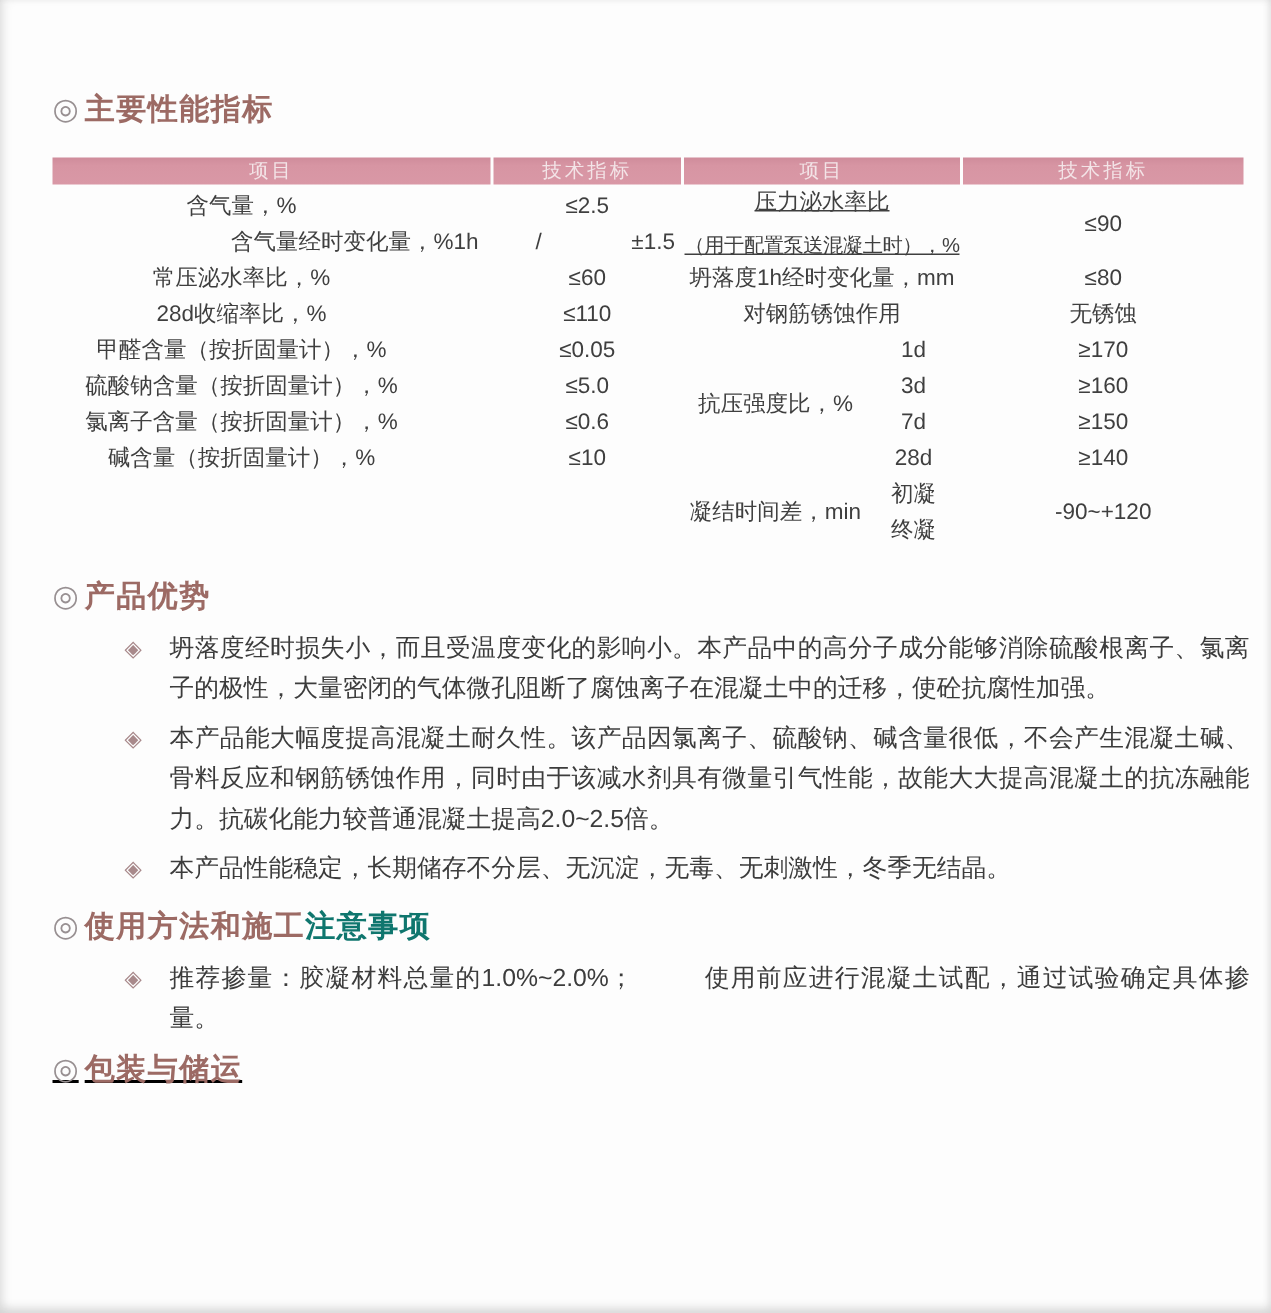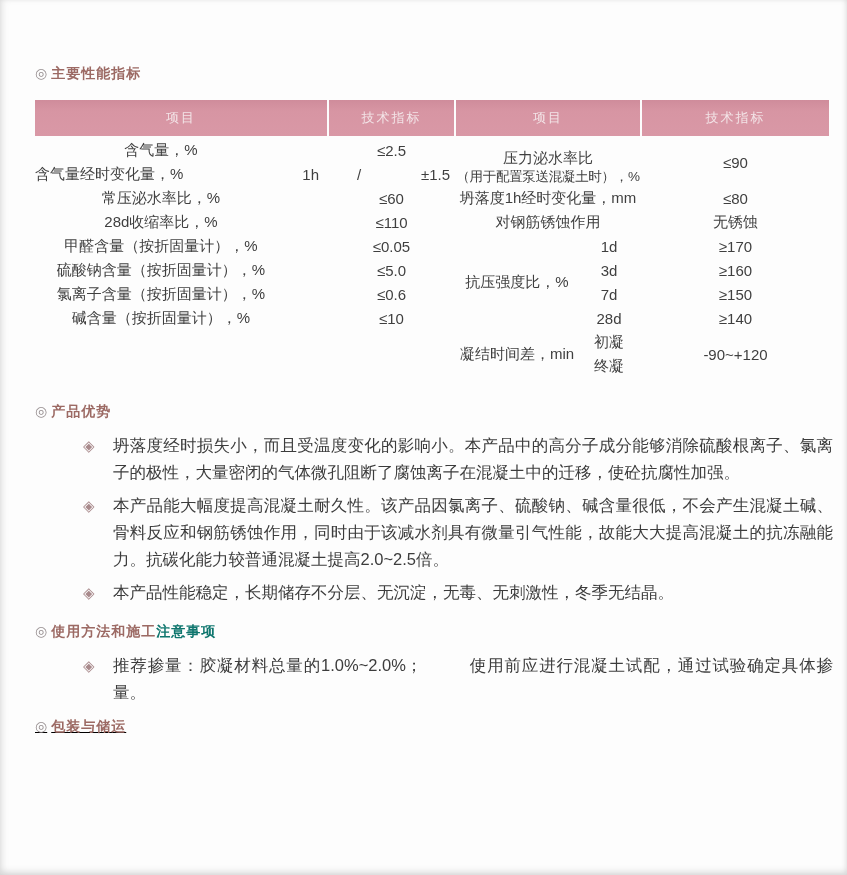--- a/index.html
+++ b/index.html
@@ -11,44 +11,44 @@
   }
   .content { padding:32px 14px 0 35px; }
 
   
   .intro {
     color:#573331; font-size:17px; line-height:23.5px; text-indent:64px;
     text-align:justify; letter-spacing:0.2px;
   }
 
   
-  .heading { margin-top:28px; font-size:14px; font-weight:bold; line-height:26px; }
+  .heading { margin-top:28px; font-size:20px; font-weight:bold; line-height:26px; }
   .heading .marker { color:#989092; font-weight:normal; margin-right:4px; }
   .heading .htext { color:#9c6a64; letter-spacing:1px; }
   .heading .htext-faded { color:#0f766e; letter-spacing:1px; }
 
   
   .ptable { margin-top:14px; width:794px; font-size:15px; color:#3f3f3f; }
-  .thead { display:flex; gap:2px; height:36px; }
+  .thead { display:flex; gap:2px; height:23px;align-items:flex-end; }
   .th {
     background:linear-gradient(#cf8c9b, #d795a3 30%, #d998a6);
     color:#f3e4e7; font-size:13px; letter-spacing:2px;
     display:flex; align-items:center; justify-content:center;
   }
   .cA { width:292px; } .cB { width:125px; } .cC { width:184px; } .cD { width:187px; }
   .tbody { display:flex; gap:2px; padding-top:2px; }
   .col { display:flex; flex-direction:column; }
   .cell { display:flex; align-items:center; justify-content:center; text-align:center; }
   .h48 { height:48px; } .h24 { height:24px; } .h96 { height:96px; }
   .colA .cell { padding-right:40px; }
   .colA .cell-with-sub { padding-right:0; }
-  .cell-with-sub .it { flex:1; text-align:left; }
+  .cell-with-sub .it { flex:1; text-align:right; }
   .cell-with-sub .sub { padding-right:8px; }
   .cell-split { justify-content:space-between; padding-left:28px; padding-right:4px; }
-  .two-line { flex-direction:column; justify-content:flex-end; line-height:19px; }
+  .two-line { flex-direction:column; justify-content:space-between; line-height:19px;text-decoration:underline; }
   .small-line { font-size:13.5px; letter-spacing:-0.3px; white-space:nowrap; }
   .span-group { display:flex; }
   .span-label { width:122px; display:flex; align-items:center; justify-content:center; text-align:center; }
   .span-subs { width:62px; display:flex; flex-direction:column; }
   .span-subs .cell { height:24px; }
 
   
   .bullets { list-style:none; margin-top:8px; }
   .bullets li {
     position:relative; padding-left:78px; margin-bottom:6px;

